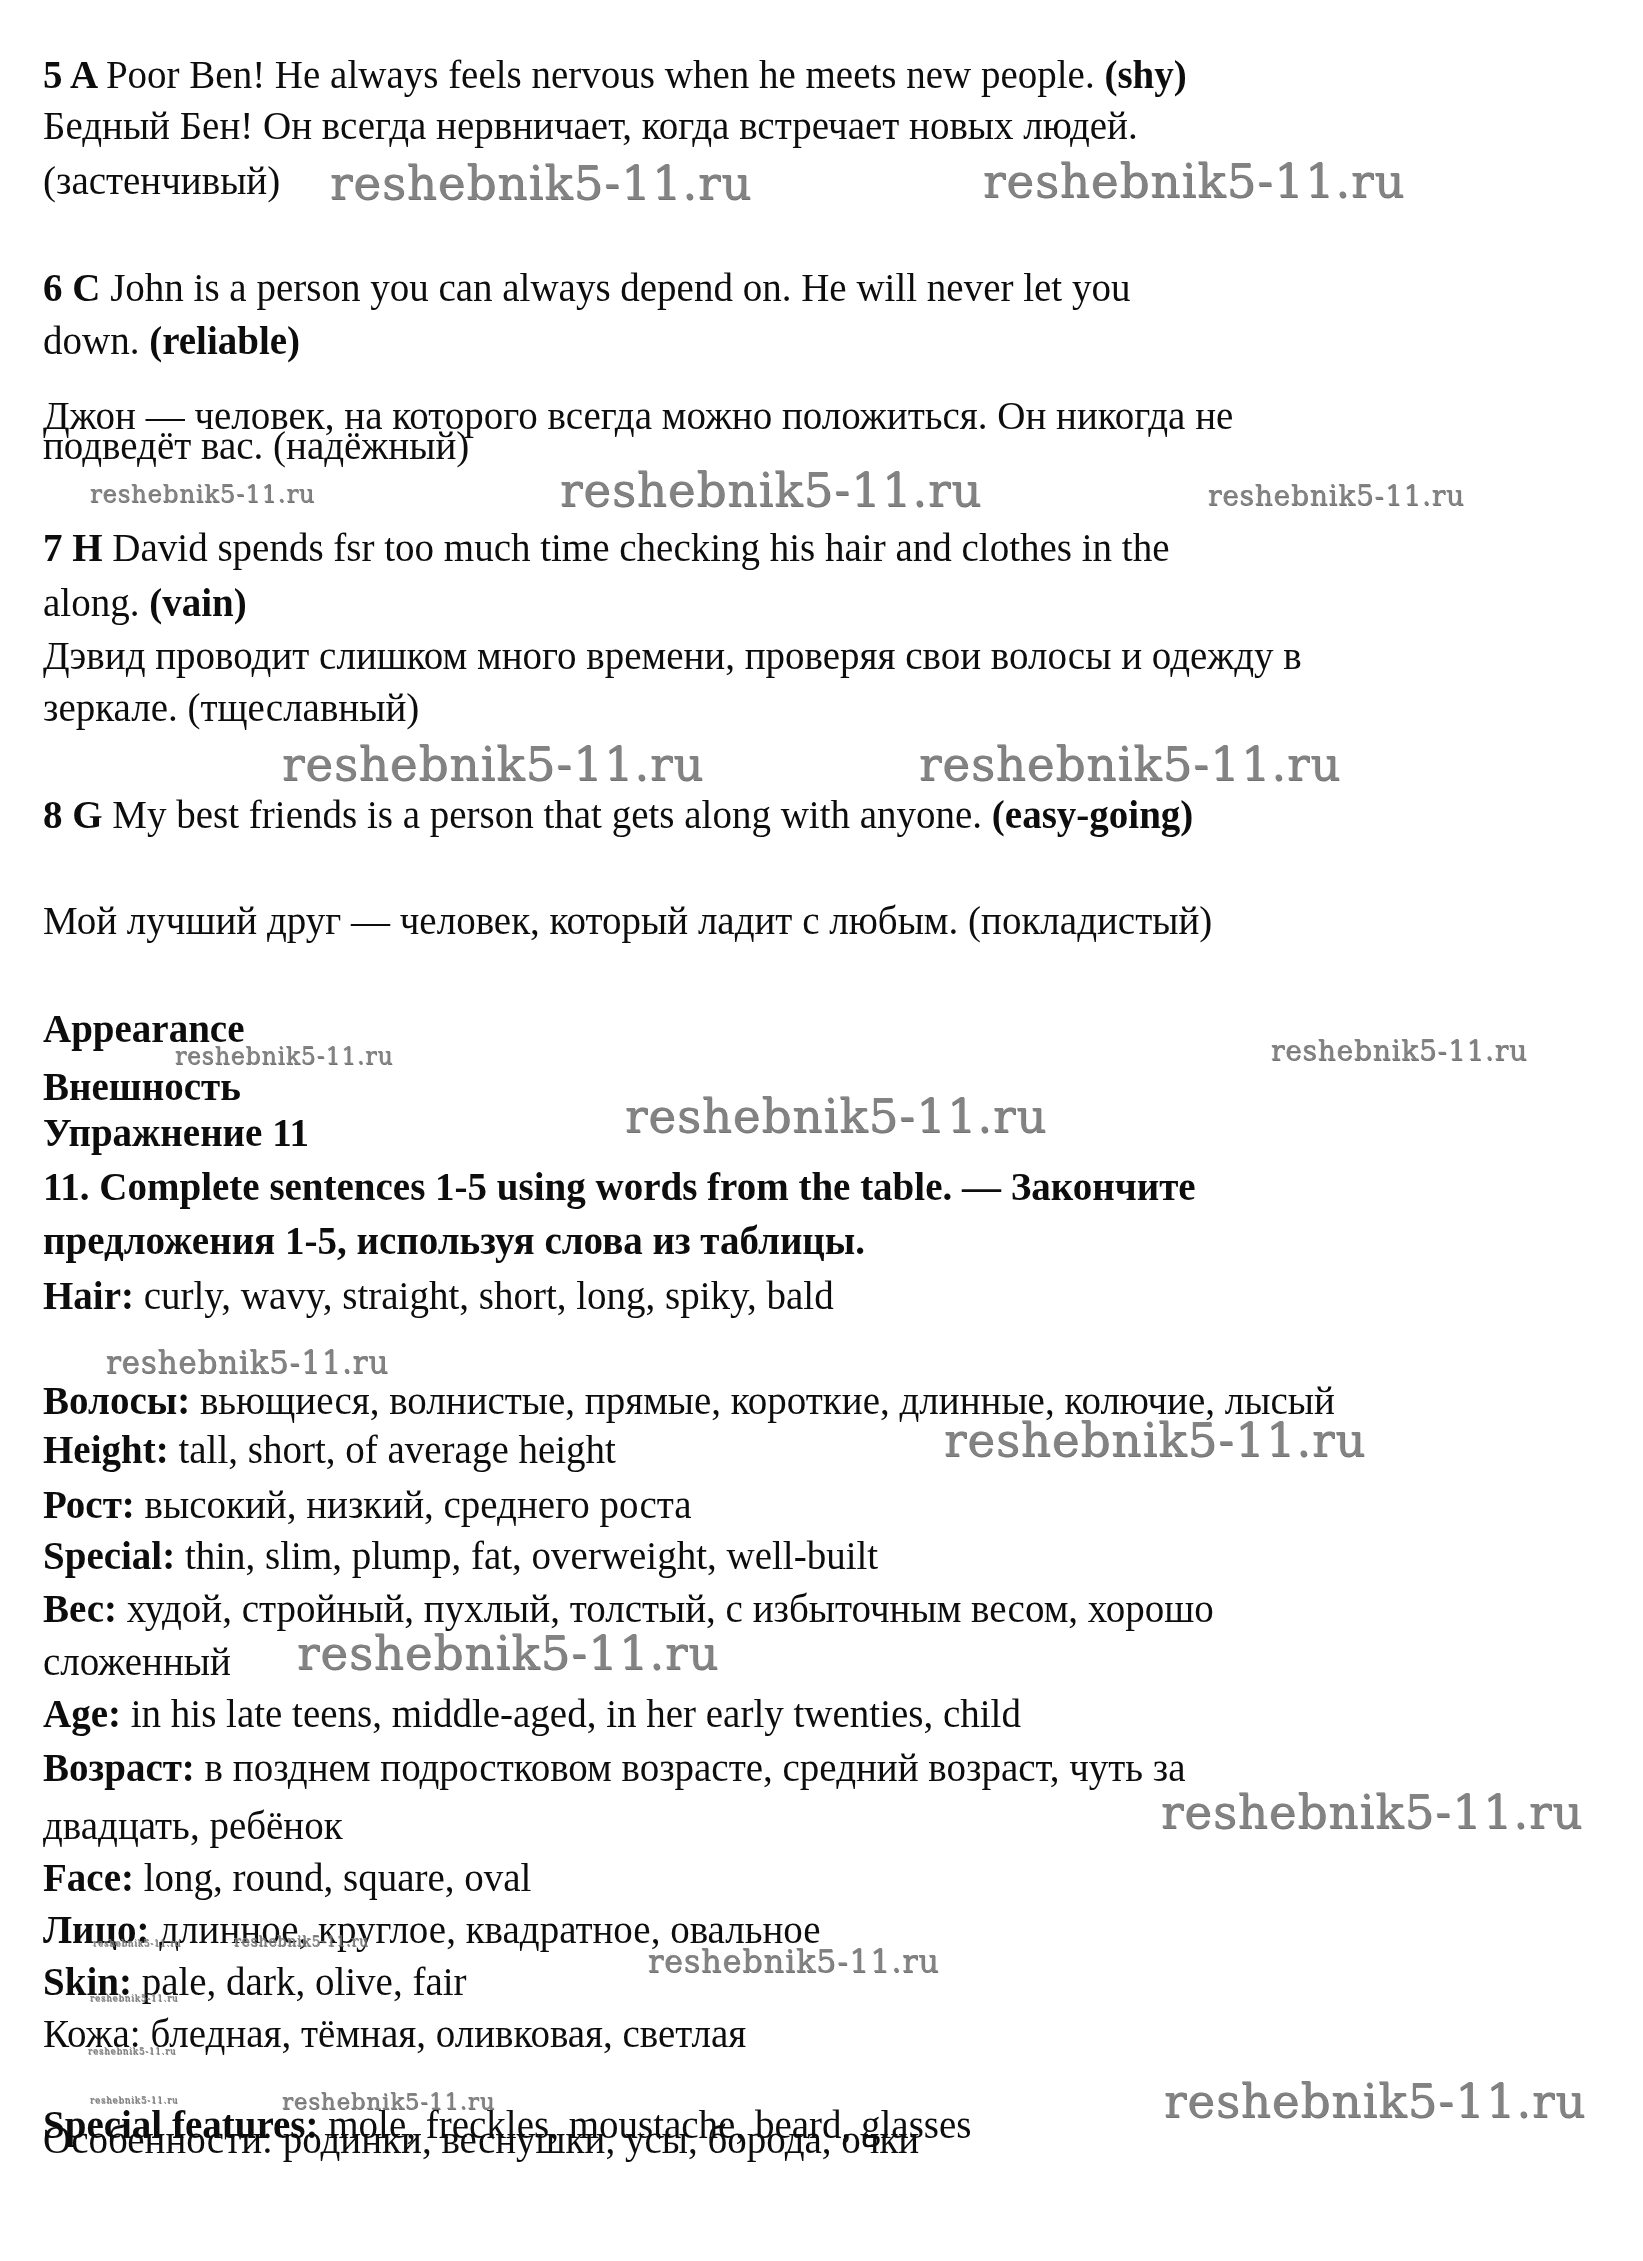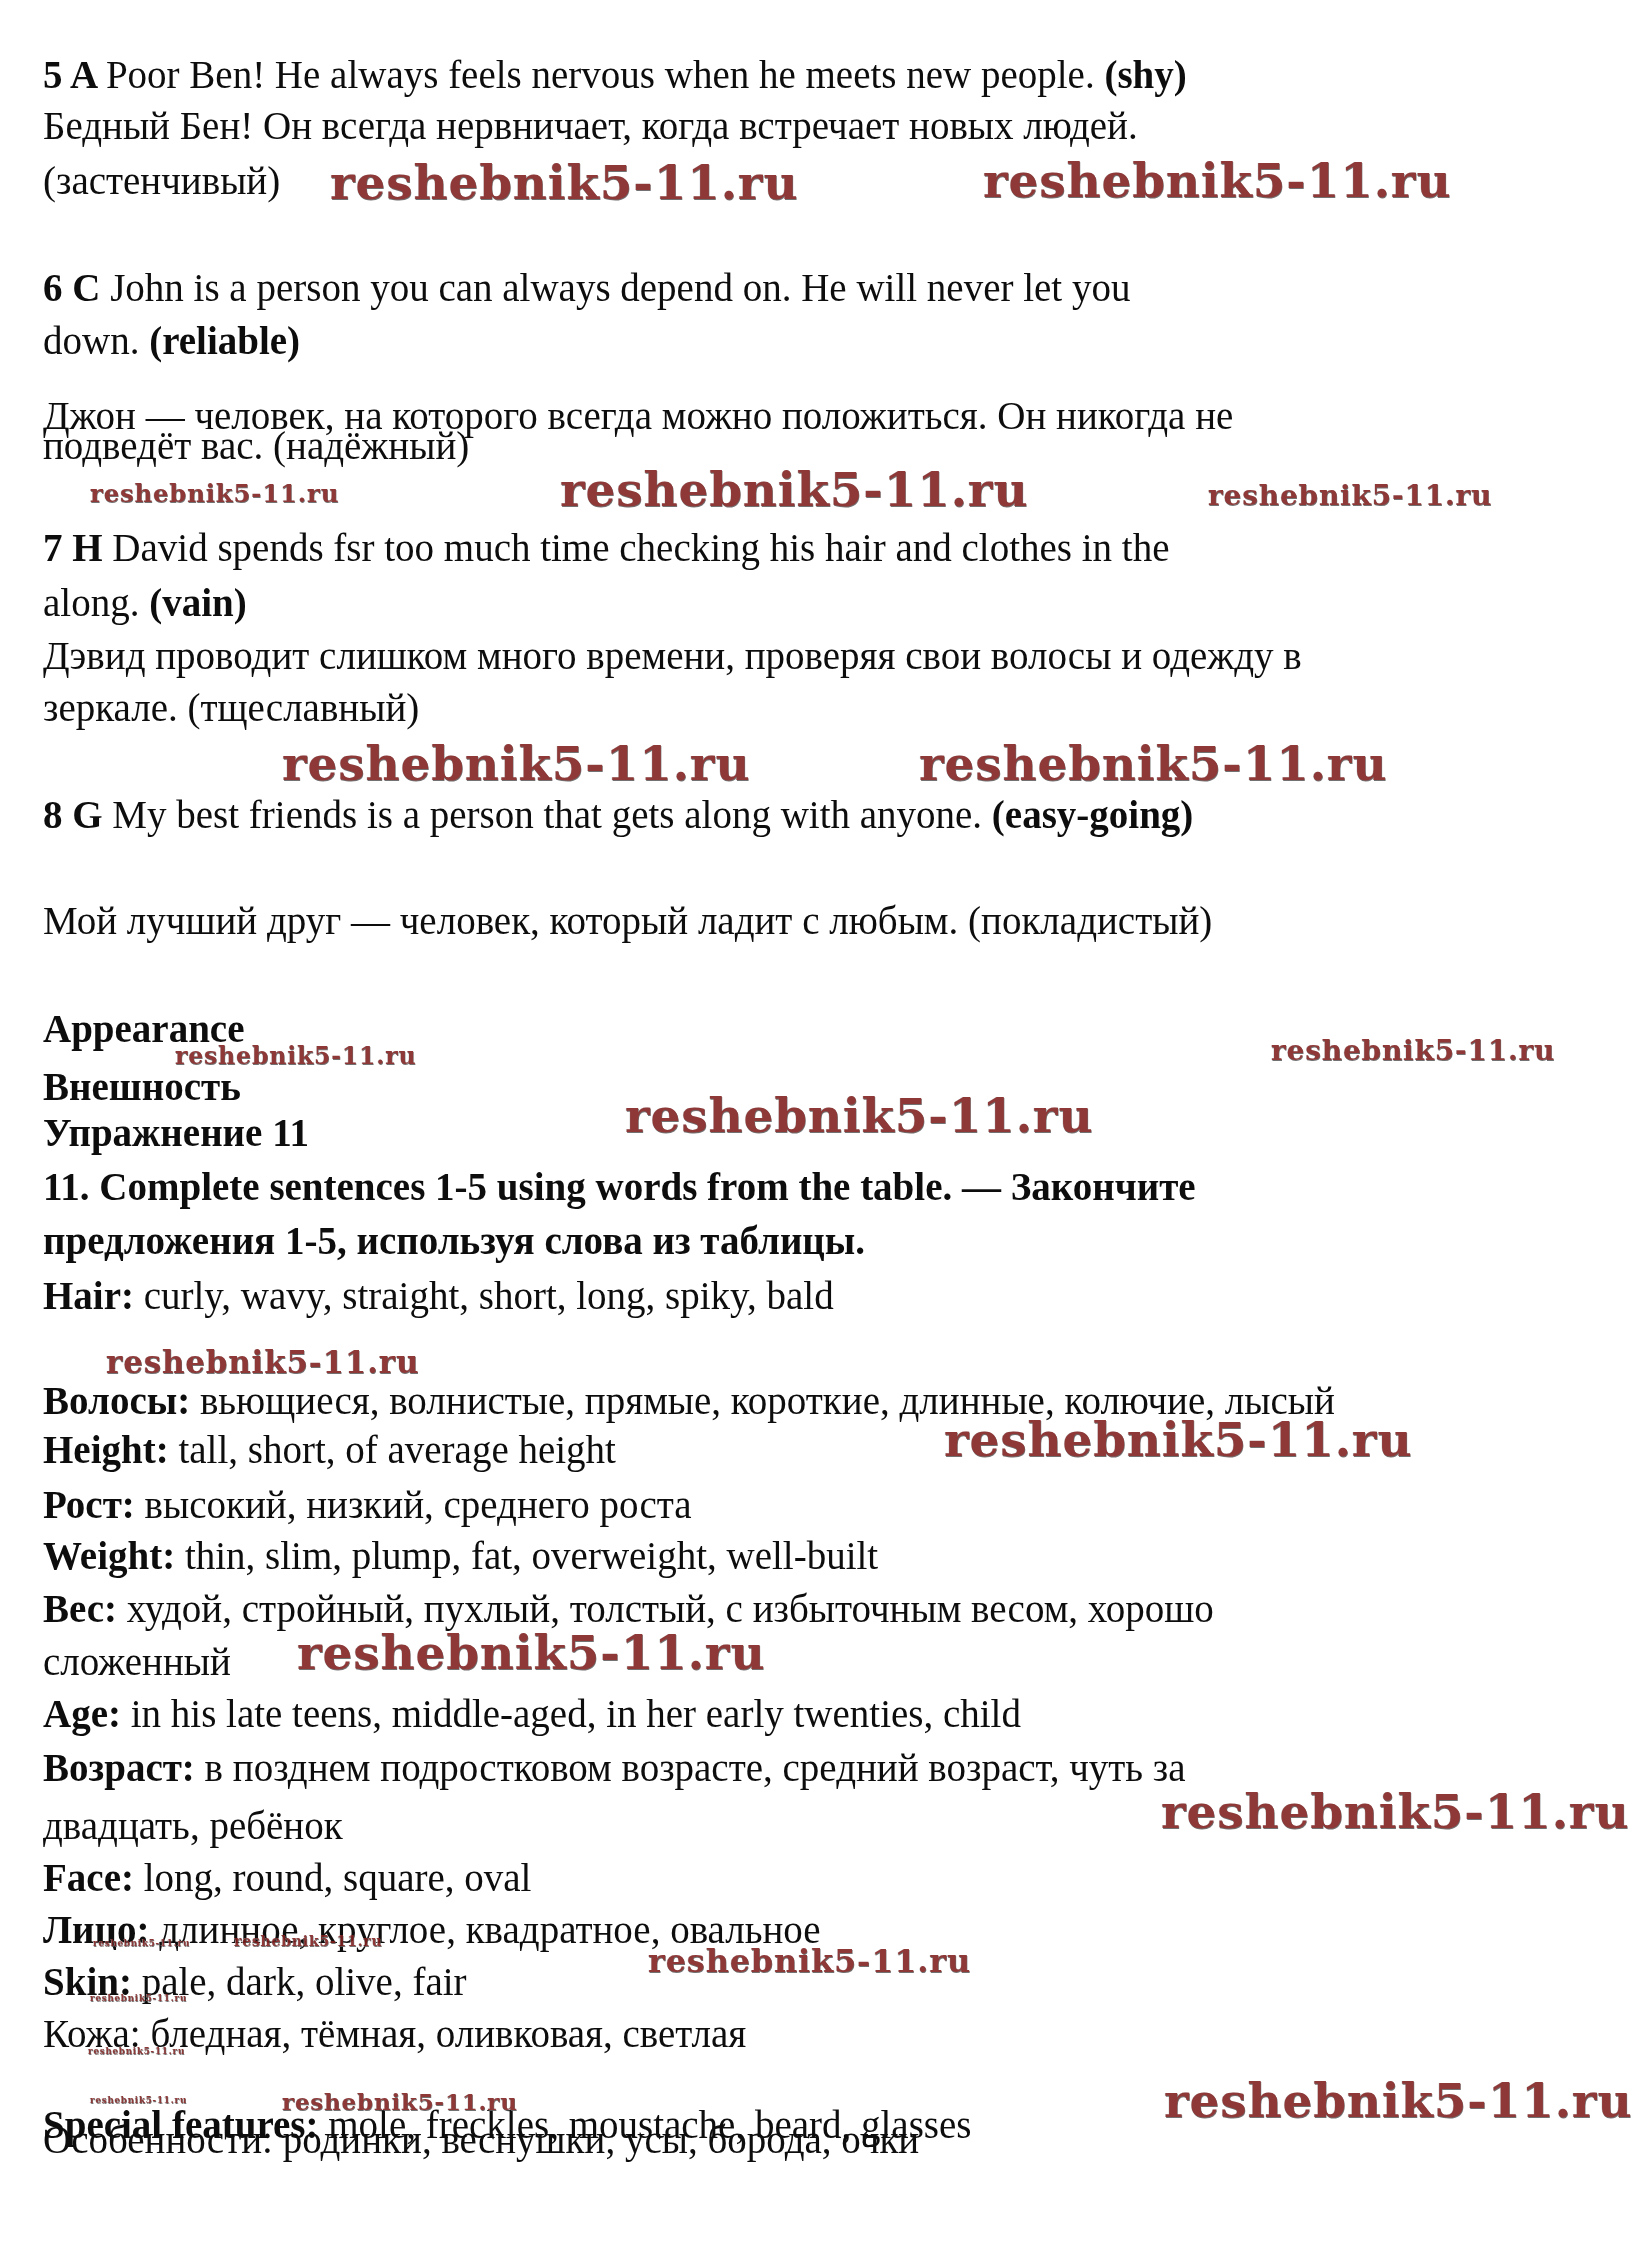--- a/index.html
+++ b/index.html
@@ -24,22 +24,22 @@
     line-height: 1.04;
     color: #0d0d0d;
     letter-spacing: 0px;
   }
   .line .seg { font-weight: normal; }
   .line .seg.bold { font-weight: bold; }
   .wm {
     position: absolute;
     white-space: nowrap;
     font-family: "DejaVu Serif", serif;
-    font-weight: 700;
-    color: #7f1d1d;
+    font-weight: 400;
+    color: #737373;
     letter-spacing: 0.8px;
     opacity: 0.88;
     text-shadow: 0.5px 0.5px 0 #5f5f5f, -0.5px -0.5px 0 #cfcfcf;
     line-height: 1;
   }
 </style>
 </head>
 <body>
 
 <div class="page">
@@ -59,21 +59,21 @@
       <div class="line" style="top: 901px;"><span class="seg">Мой лучший друг — человек, который ладит с любым. (покладистый)</span></div>
       <div class="line" style="top: 1009px;"><span class="seg bold">Appearance</span></div>
       <div class="line" style="top: 1067px;"><span class="seg bold">Внешность</span></div>
       <div class="line" style="top: 1113px;"><span class="seg bold">Упражнение 11</span></div>
       <div class="line" style="top: 1167px;"><span class="seg bold">11. Complete sentences 1-5 using words from the table. — Закончите</span></div>
       <div class="line" style="top: 1221px;"><span class="seg bold">предложения 1-5, используя слова из таблицы.</span></div>
       <div class="line" style="top: 1276px;"><span class="seg bold">Hair:</span><span class="seg"> curly, wavy, straight, short, long, spiky, bald</span></div>
       <div class="line" style="top: 1381px;"><span class="seg bold">Волосы:</span><span class="seg"> вьющиеся, волнистые, прямые, короткие, длинные, колючие, лысый</span></div>
       <div class="line" style="top: 1430px;"><span class="seg bold">Height:</span><span class="seg"> tall, short, of average height</span></div>
       <div class="line" style="top: 1485px;"><span class="seg bold">Рост:</span><span class="seg"> высокий, низкий, среднего роста</span></div>
-      <div class="line" style="top: 1536px;"><span class="seg bold">Weight:</span><span class="seg"> thin, slim, plump, fat, overweight, well-built</span></div>
+      <div class="line" style="top: 1536px;"><span class="seg bold">Special:</span><span class="seg"> thin, slim, plump, fat, overweight, well-built</span></div>
       <div class="line" style="top: 1589px;"><span class="seg bold">Вес:</span><span class="seg"> худой, стройный, пухлый, толстый, с избыточным весом, хорошо</span></div>
       <div class="line" style="top: 1642px;"><span class="seg">сложенный</span></div>
       <div class="line" style="top: 1694px;"><span class="seg bold">Age:</span><span class="seg"> in his late teens, middle-aged, in her early twenties, child</span></div>
       <div class="line" style="top: 1748px;"><span class="seg bold">Возраст:</span><span class="seg"> в позднем подростковом возрасте, средний возраст, чуть за</span></div>
       <div class="line" style="top: 1806px;"><span class="seg">двадцать, ребёнок</span></div>
       <div class="line" style="top: 1858px;"><span class="seg bold">Face:</span><span class="seg"> long, round, square, oval</span></div>
       <div class="line" style="top: 1910px;"><span class="seg bold">Лицо:</span><span class="seg"> длинное, круглое, квадратное, овальное</span></div>
       <div class="line" style="top: 1962px;"><span class="seg bold">Skin:</span><span class="seg"> pale, dark, olive, fair</span></div>
       <div class="line" style="top: 2014px;"><span class="seg">Кожа: бледная, тёмная, оливковая, светлая</span></div>
       <div class="line" style="top: 2067px; margin-top: 38px;"><span class="seg bold">Special features:</span><span class="seg"> mole, freckles, moustache, beard, glasses</span></div>

